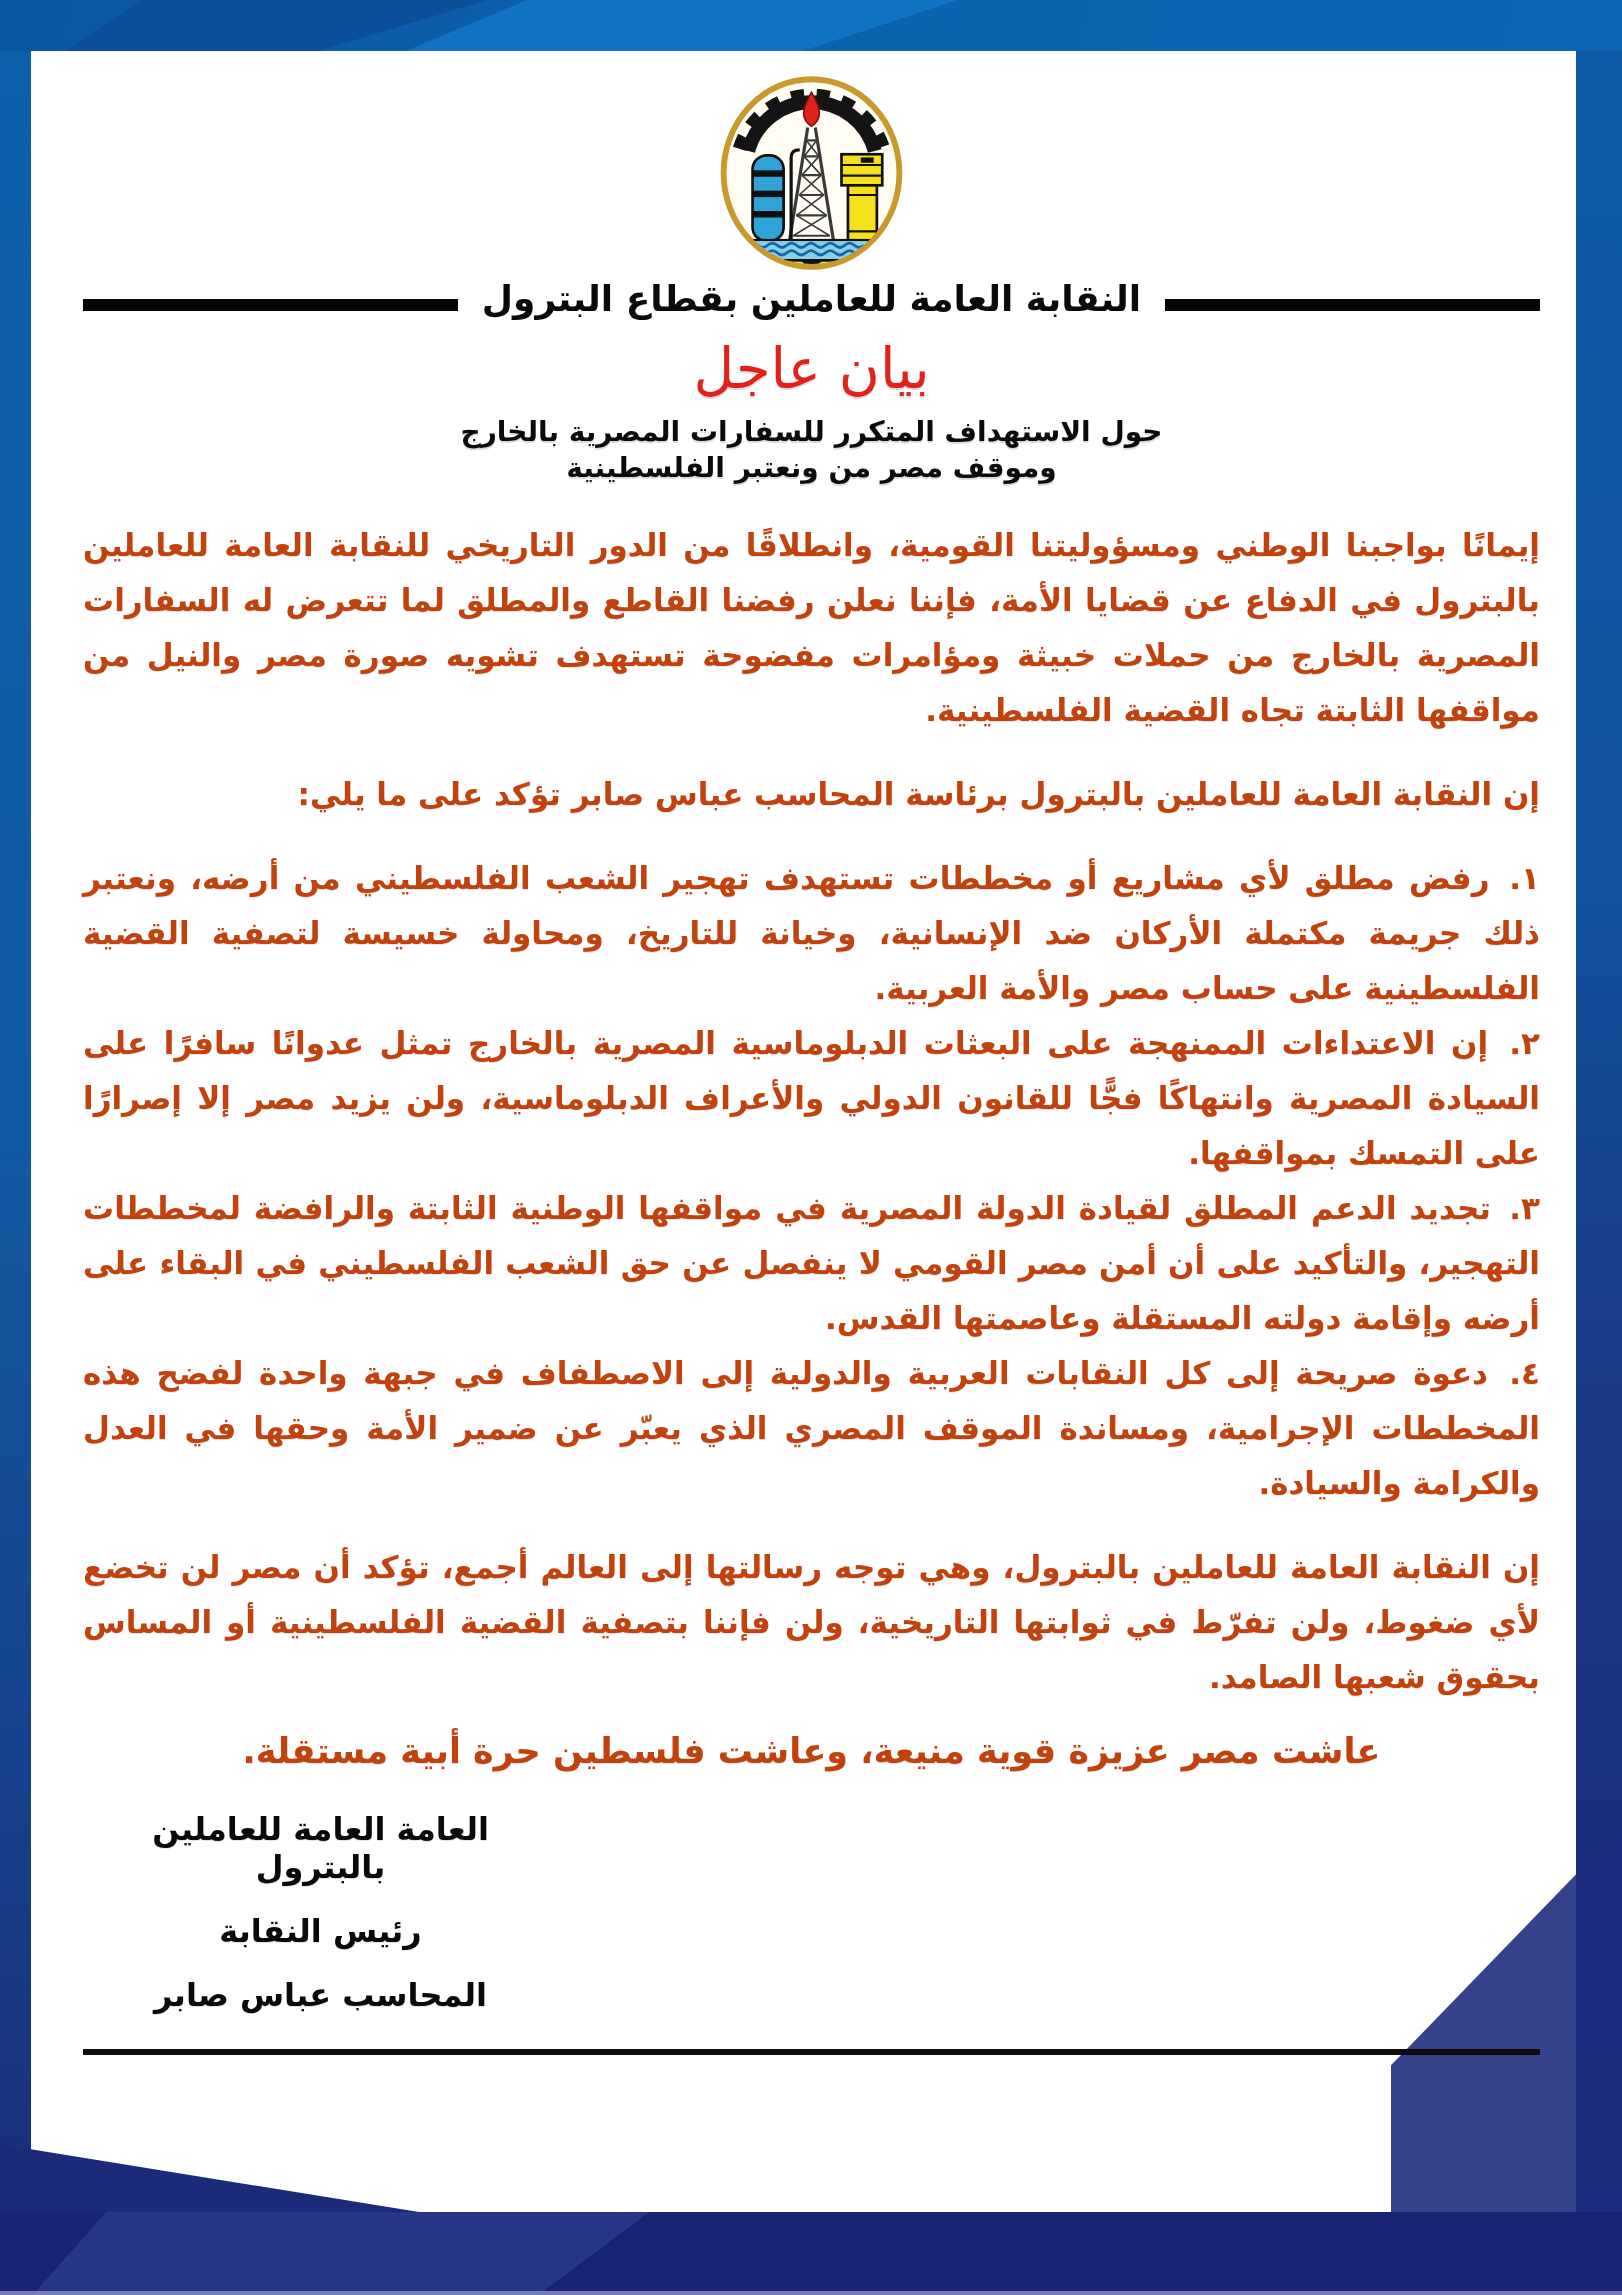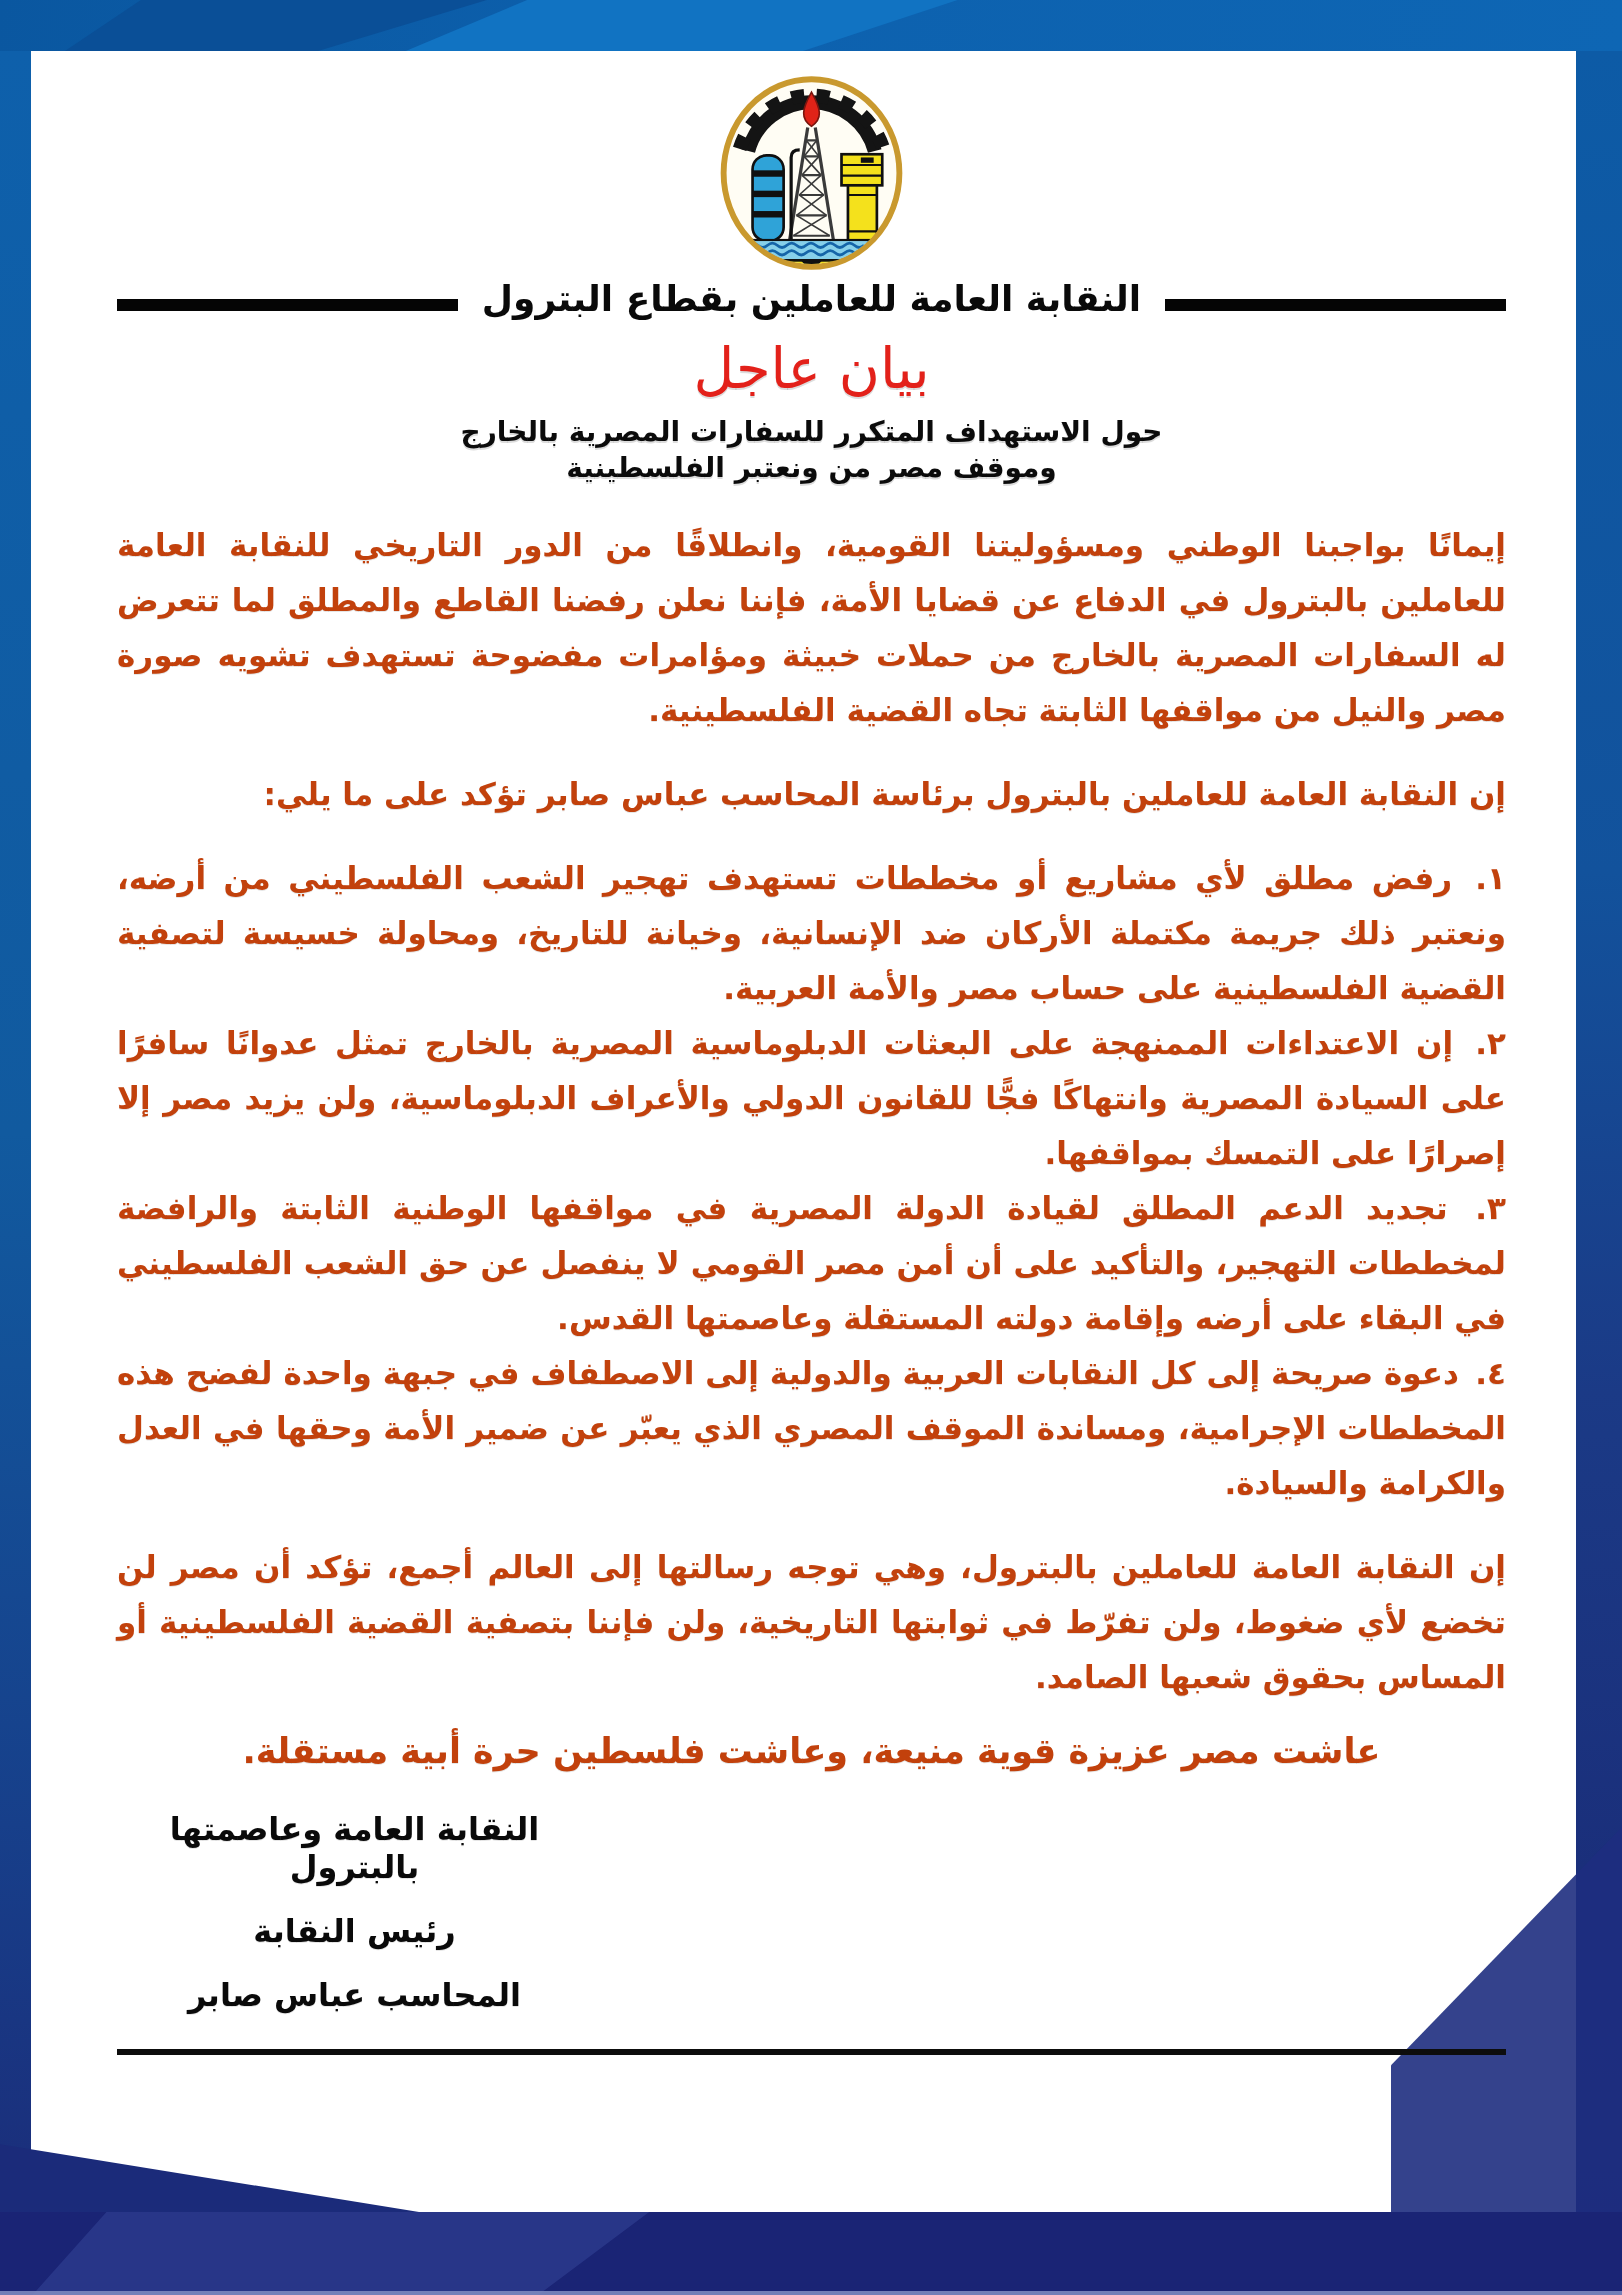--- a/index.html
+++ b/index.html
@@ -32,21 +32,21 @@
   .bottom-band{position:absolute;bottom:0;left:0;width:100%;height:83px;background:var(--bottom-navy);z-index:4;}
   .bottom-band .band-facet{position:absolute;top:0;left:2%;width:38%;height:100%;
     background:var(--bottom-navy-light);clip-path:polygon(12% 0,100% 0,82% 100%,0 100%);opacity:.85;}
   .bottom-band .band-edge{position:absolute;bottom:0;left:0;width:100%;height:4.4px;background:#7d88bf;opacity:.9;}
   .bottom-wedge-left{position:absolute;bottom:83px;left:0;width:419px;height:94px;background:#1b2b7a;
     clip-path:polygon(0 28%,0 100%,100% 100%);z-index:3;}
   .bottom-wedge-right{position:absolute;bottom:83px;right:0;width:232px;height:386px;background:#1e2e80;
     clip-path:polygon(100% 0,100% 100%,0 100%,0 62%);z-index:3;opacity:.9;}
 
   
-  .content{position:absolute;top:51px;left:0;width:100%;padding:0 117px;z-index:5;}
+  .content{position:absolute;top:51px;left:0;width:100%;padding:0 83px;z-index:5;}
 
   .logo-wrap{display:flex;justify-content:center;margin-top:25.4px;}
   .logo-wrap svg{width:185px;height:194px;}
 
   .title-row{display:flex;align-items:center;gap:24px;margin-top:7.7px;}
   .title-row .bar{flex:1;height:12px;background:#050505;position:relative;top:6.6px;}
   .org-title{font-size:36px;font-weight:bold;color:#0a0a0a;white-space:nowrap;direction:rtl;}
 
   .urgent-title{margin-top:19px;text-align:center;font-size:56px;font-weight:normal;
     color:var(--accent-red);direction:rtl;line-height:1.1;
@@ -187,21 +187,21 @@
       <p>
         <span class="item-num">٤.</span>
         <span>دعوة صريحة إلى كل النقابات العربية والدولية إلى الاصطفاف في جبهة واحدة لفضح هذه المخططات الإجرامية، ومساندة الموقف المصري الذي يعبّر عن ضمير الأمة وحقها في العدل والكرامة والسيادة.</span>
       </p>
 
       <p class="gap-top">إن النقابة العامة للعاملين بالبترول، وهي توجه رسالتها إلى العالم أجمع، تؤكد أن مصر لن تخضع لأي ضغوط، ولن تفرّط في ثوابتها التاريخية، ولن فإننا بتصفية القضية الفلسطينية أو المساس بحقوق شعبها الصامد.</p>
       <p class="slogan">عاشت مصر عزيزة قوية منيعة، وعاشت فلسطين حرة أبية مستقلة.</p>
     </div>
 
     <div class="signature">
-      <div class="sig-line">النقابة العامة وعاصمتها بالبترول</div>
+      <div class="sig-line">العامة العامة للعاملين بالبترول</div>
       <div class="sig-line">رئيس النقابة</div>
       <div class="sig-line">المحاسب عباس صابر</div>
     </div>
 
     <div class="footer">
       <div class="footer-rule"></div>
       <div class="footer-row">
         
         
         

